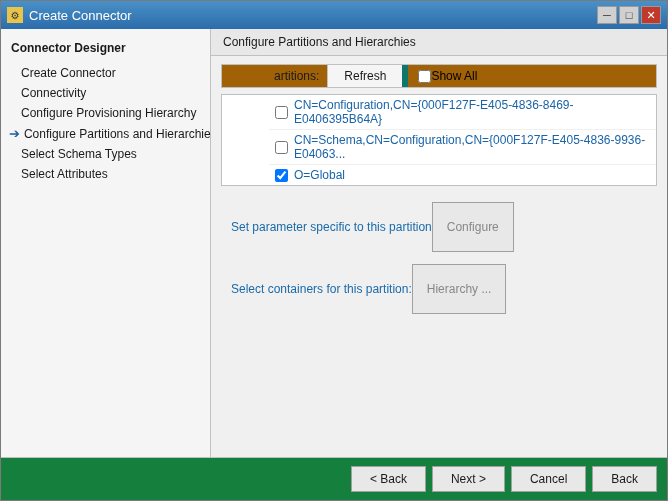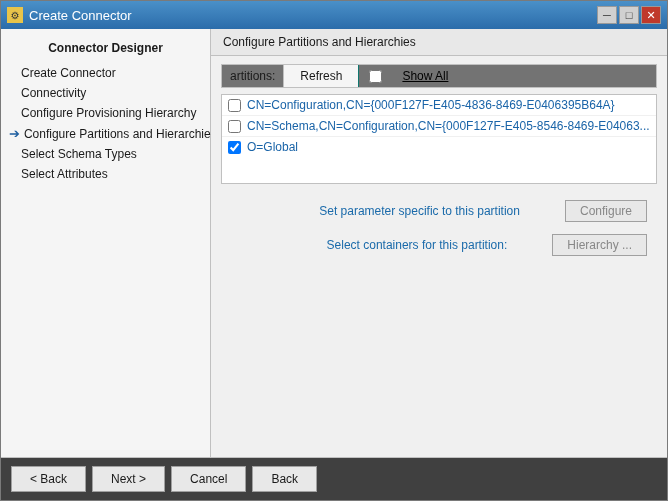--- a/index.html
+++ b/index.html
@@ -78,21 +78,20 @@
       border-right: 1px solid #c0c0c0;
       padding: 8px 0;
       display: flex;
       flex-direction: column;
     }
     .sidebar-header {
       font-weight: bold;
       padding: 4px 10px 8px;
       font-size: 12px;
       color: #1a1a1a;
-      text-align: center;
     }
     .sidebar-item {
       padding: 3px 10px 3px 20px;
       cursor: pointer;
       color: #1a1a1a;
       font-size: 12px;
       white-space: nowrap;
     }
     .sidebar-item.current {
       display: flex;
@@ -123,74 +122,75 @@
       padding: 8px 10px;
       display: flex;
       flex-direction: column;
       gap: 6px;
     }
     .refresh-btn {
       padding: 4px 16px;
       font-size: 12px;
       cursor: pointer;
       border: none;
-      border-right: 1px solid #0f766e;
+      border-right: 6px solid #0f766e;
       background: #f5f5f5;
       color: #1a1a1a;
     }
     .partitions-list {
       border: 1px solid #c0c0c0;
       background: white;
       min-height: 90px;
     }
     .partition-item {
       display: flex;
       align-items: center;
       padding: 3px 6px;
       gap: 6px;
       border-bottom: 1px solid #f0f0f0;
+      margin-left: 47px;
     }
     .partition-item:last-child { border-bottom: none; }
     .partition-item input[type="checkbox"] {
       cursor: pointer;
     }
     .partition-text {
       font-size: 12px;
       color: #1a64a8;
     }
     .bottom-section {
       padding: 10px 10px 6px;
       display: flex;
       flex-direction: column;
       gap: 12px;
     }
     .param-row {
       display: flex;
       align-items: center;
-      justify-content: flex-end;
+      justify-content: flex-start;
     }
     .param-label {
       font-size: 12px;
       color: #1a6aaa;
     }
     .param-btn {
-      padding: 3px 14px;
+      padding: 17px 14px;
       font-size: 12px;
       background: #e8e8e8;
       border: 1px solid #a0a0a0;
       cursor: pointer;
       color: #888;
-      margin-left: 45px;
     }
     .footer {
       border-top: 1px solid #c0c0c0;
       padding: 8px 10px;
       display: flex;
+      justify-content: flex-end;
       gap: 6px;
-      background: #404040;
+      background: #15803d;
     }
     .footer-btn {
       padding: 5px 18px;
       font-size: 12px;
       background: #e8e8e8;
       border: 1px solid #a0a0a0;
       cursor: pointer;
       color: #1a1a1a;
     }
   </style>
@@ -237,37 +237,37 @@
       <div class="sidebar-item">
         <span>Select Attributes</span>
       </div>
     </div>
 
     <div class="content-area">
       <div class="content-header">Configure Partitions and Hierarchies</div>
 
       <div class="partitions-area">
 
-        <div style="display:flex; align-items:center; border:1px solid #c0c0c0; background:#737373;">
+        <div style="display:flex; align-items:center; border:1px solid #c0c0c0; background:#a16207;padding-left:44px;">
           <span style="padding:4px 8px; font-size:12px; color:#1a1a1a; border-right:1px solid #c0c0c0;">artitions:</span>
           <button class="refresh-btn">Refresh</button>
-          <div style="padding:4px 10px; display:flex; align-items:flex-end; gap:20px;text-decoration:underline;">
+          <div style="padding:4px 10px; display:flex; align-items:flex-end; gap:0;">
             <input type="checkbox" style="">
             <span>Show All</span>
           </div>
         </div>
 
         <div class="partitions-list">
           <div class="partition-item">
             <input type="checkbox" style="">
             <span class="partition-text">CN=Configuration,CN={000F127F-E405-4836-8469-E0406395B64A}</span>
           </div>
           <div class="partition-item">
             <input type="checkbox" style="">
-            <span class="partition-text">CN=Schema,CN=Configuration,CN={000F127F-E405-8546-8469-E04063...</span>
+            <span class="partition-text">CN=Schema,CN=Configuration,CN={000F127F-E405-4836-9936-E04063...</span>
           </div>
           <div class="partition-item">
             <input type="checkbox" checked="" style="">
             <span class="partition-text">O=Global</span>
           </div>
         </div>
 
         <div class="bottom-section">
           <div class="param-row">
             <span class="param-label">Set parameter specific to this partition</span>

